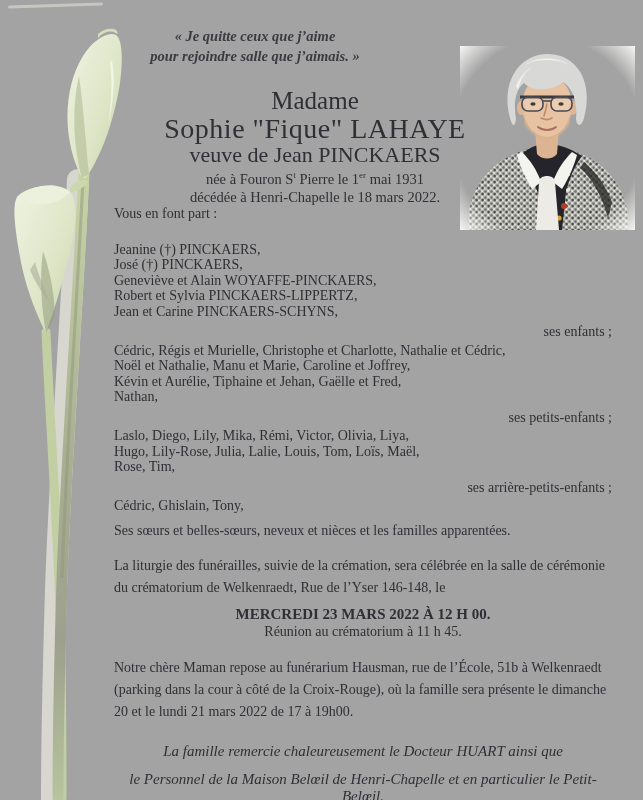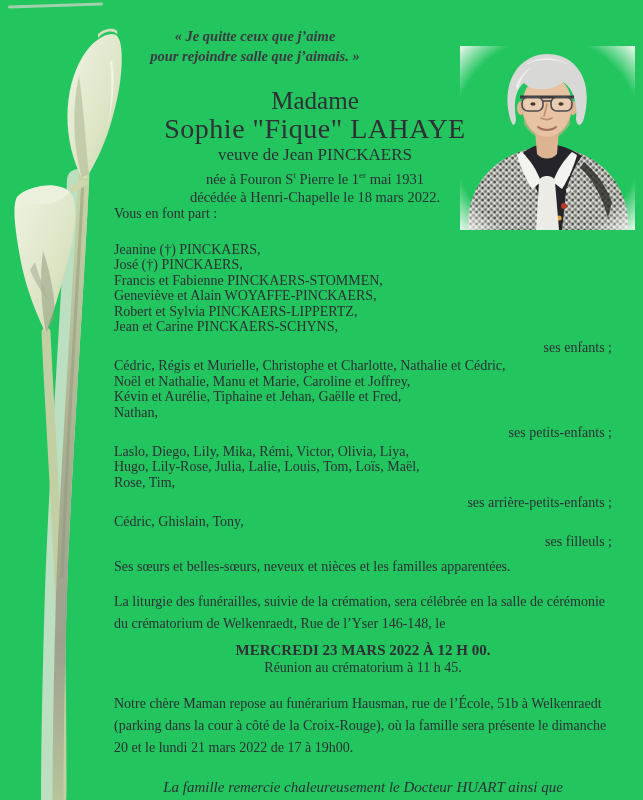--- a/index.html
+++ b/index.html
@@ -1,33 +1,33 @@
 <!DOCTYPE html>
 <html><head>
 <meta charset="utf-8">
 <style>
   html,body { margin:0; padding:0; background:#e8e8e8; }
   .page {
     position:relative; width:643px; height:800px; margin:0 auto;
-    background:#22c55e; overflow:hidden;
+    background:#a3a3a3; overflow:hidden;
     font-family:"Liberation Serif", serif; color:#2f2f35;
   }
   .scan-mark{ position:absolute; top:4px; left:8px; width:95px; height:3px;
     background:#d6d6cf; transform:rotate(-2deg); border-radius:2px; opacity:.7; }
 
   .flower { position:absolute; left:0; top:0; width:170px; height:800px; }
 
   .quote { position:absolute; left:140px; top:26px; width:230px;
     text-align:center; font-style:italic; font-weight:bold;
     font-size:14.5px; line-height:20px; color:#3a3a40; }
 
   .title-block { position:absolute; left:115px; top:88px; width:400px; text-align:center; }
   .salutation { font-size:25px; line-height:26px; }
   .deceased-name { font-size:28px; line-height:30px; letter-spacing:.5px; }
-  .widow { font-size:17px; line-height:22px; }
+  .widow { font-size:22px; line-height:22px; }
   .small-line { font-size:14.5px; line-height:18.5px; }
   .small-line sup { font-size:9px; }
 
   .photo { position:absolute; left:460px; top:46px; width:175px; height:184px; }
 
   .body-col { position:absolute; left:114px; top:206px; width:498px;
     font-size:14px; line-height:15.5px; }
   .intro { margin:0 0 20px 0; }
   .name-line { line-height:15.5px; }
   .rel-label { text-align:right; margin:5px 0 3px 0; }
@@ -151,21 +151,20 @@
     <rect x="0" y="0" width="175" height="184" fill="url(#fade)"></rect>
   </svg>
 
   <div class="body-col">
 
     <p class="intro">Vous en font part :</p>
 
     <div>
       <div class="name-line">Jeanine (†) PINCKAERS,</div>
       <div class="name-line">José (†) PINCKAERS,</div>
-      <div class="name-line">Francis et Fabienne PINCKAERS-STOMMEN,</div>
       <div class="name-line">Geneviève et Alain WOYAFFE-PINCKAERS,</div>
       <div class="name-line">Robert et Sylvia PINCKAERS-LIPPERTZ,</div>
       <div class="name-line">Jean et Carine PINCKAERS-SCHYNS,</div>
     </div>
     <div class="rel-label">ses enfants ;</div>
 
     <div>
       <div class="name-line">Cédric, Régis et Murielle, Christophe et Charlotte, Nathalie et Cédric,</div>
       <div class="name-line">Noël et Nathalie, Manu et Marie, Caroline et Joffrey,</div>
       <div class="name-line">Kévin et Aurélie, Tiphaine et Jehan, Gaëlle et Fred,</div>
@@ -174,21 +173,20 @@
     <div class="rel-label">ses petits-enfants ;</div>
 
     <div>
       <div class="name-line">Laslo, Diego, Lily, Mika, Rémi, Victor, Olivia, Liya,</div>
       <div class="name-line">Hugo, Lily-Rose, Julia, Lalie, Louis, Tom, Loïs, Maël,</div>
       <div class="name-line">Rose, Tim,</div>
     </div>
     <div class="rel-label">ses arrière-petits-enfants ;</div>
 
     <div class="name-line">Cédric, Ghislain, Tony,</div>
-    <div class="rel-label">ses filleuls ;</div>
 
     <div class="name-line relatives">Ses sœurs et belles-sœurs, neveux et nièces et les familles apparentées.</div>
 
     <p class="para">La liturgie des funérailles, suivie de la crémation, sera célébrée en la salle de cérémonie du crématorium de Welkenraedt, Rue de l’Yser 146-148, le</p>
     <p class="date-line">MERCREDI 23 MARS 2022 À 12 H 00.</p>
     <p class="meeting-line">Réunion au crématorium à 11 h 45.</p>
 
     <p class="para">Notre chère Maman repose au funérarium Hausman, rue de l’École, 51b à Welkenraedt (parking dans la cour à côté de la Croix-Rouge), où la famille sera présente le dimanche 20 et le lundi 21 mars 2022 de 17 à 19h00.</p>
 
     <p class="thanks first">La famille remercie chaleureusement le Docteur HUART ainsi que</p>

